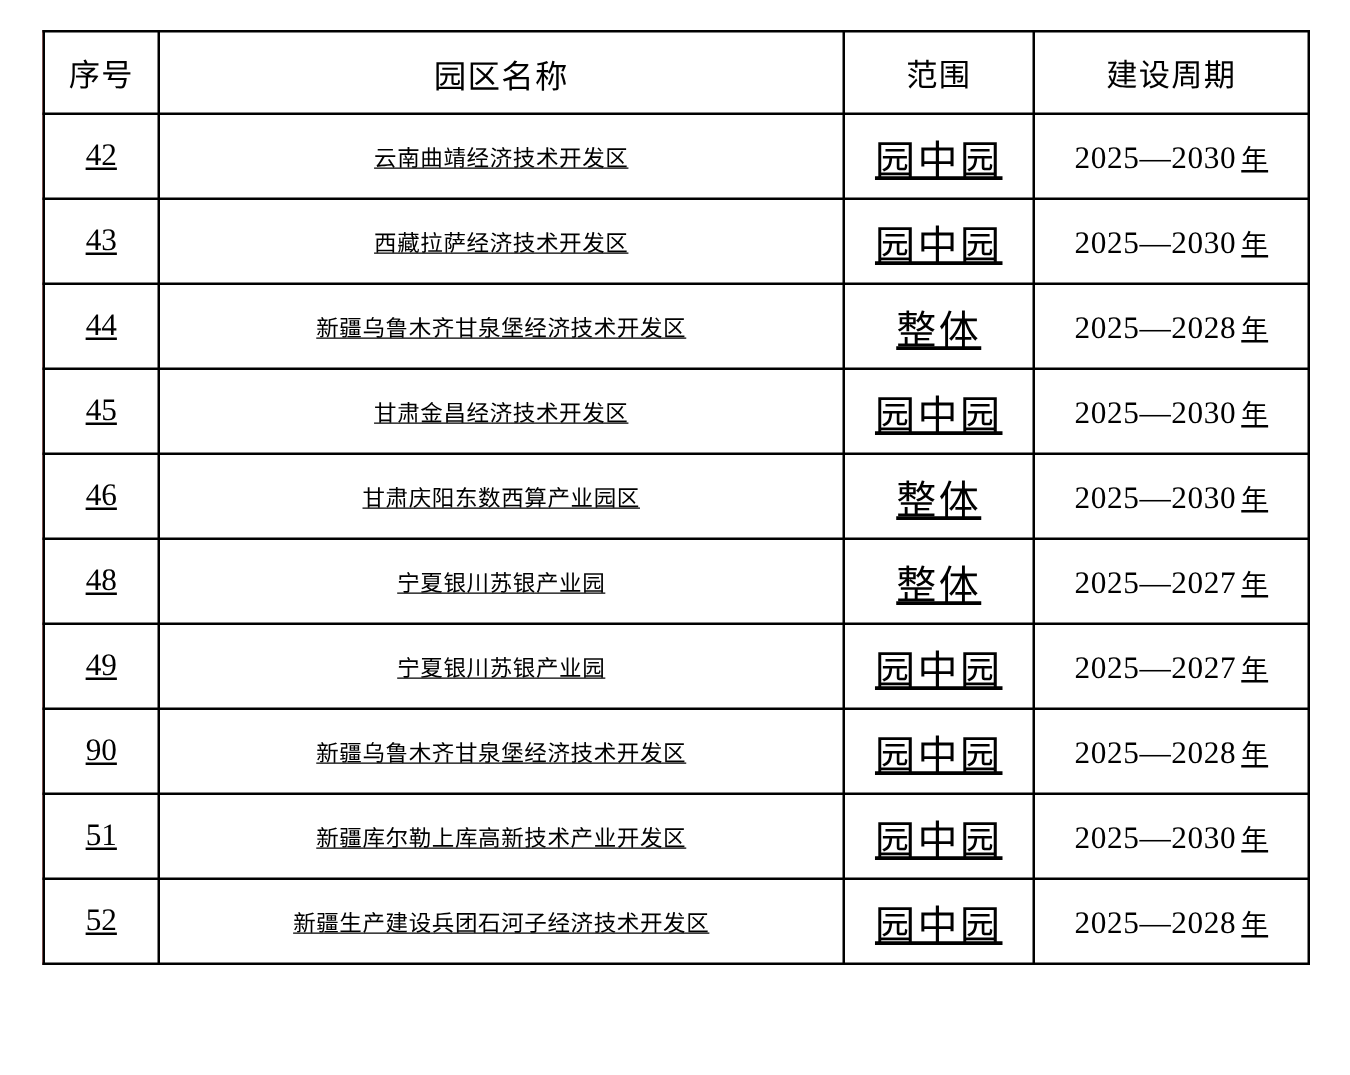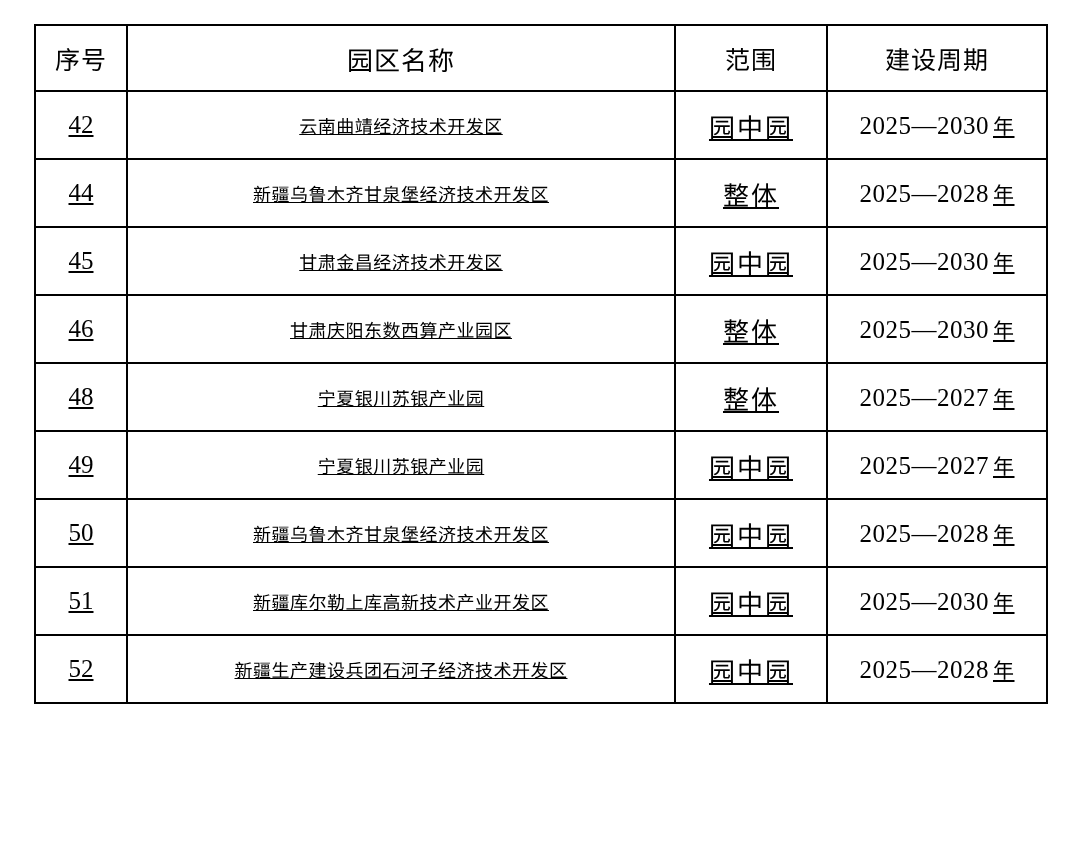--- a/index.html
+++ b/index.html
@@ -58,21 +58,21 @@
   tbody td.c-index {
     font-size: 25px;
     font-family: "Liberation Serif", "DejaVu Serif", serif;
   }
   tbody td.c-name {
     font-size: 18px;
     letter-spacing: 0.5px;
     white-space: nowrap;
   }
   tbody td.c-scope {
-    font-size: 26px;
+    font-size: 32px;
     letter-spacing: 2px;
     margin-top: 18px;
   }
   tbody td.c-period {
     font-size: 25px;
     letter-spacing: 0.5px;
   }
   .period-inner {
     display: inline-block;
     white-space: nowrap;
@@ -102,20 +102,26 @@
       </tr>
     </thead>
     <tbody>
       <tr>
         <td class="c-index">42</td>
         <td class="c-name">云南曲靖经济技术开发区</td>
         <td class="c-scope">园中园</td>
         <td class="c-period"><span class="period-inner">2025—2030</span><span class="period-year">年</span></td>
       </tr>
       <tr>
+        <td class="c-index">43</td>
+        <td class="c-name">西藏拉萨经济技术开发区</td>
+        <td class="c-scope">园中园</td>
+        <td class="c-period"><span class="period-inner">2025—2030</span><span class="period-year">年</span></td>
+      </tr>
+      <tr>
         <td class="c-index">44</td>
         <td class="c-name">新疆乌鲁木齐甘泉堡经济技术开发区</td>
         <td class="c-scope">整体</td>
         <td class="c-period"><span class="period-inner">2025—2028</span><span class="period-year">年</span></td>
       </tr>
       <tr>
         <td class="c-index">45</td>
         <td class="c-name">甘肃金昌经济技术开发区</td>
         <td class="c-scope">园中园</td>
         <td class="c-period"><span class="period-inner">2025—2030</span><span class="period-year">年</span></td>
@@ -132,21 +138,21 @@
         <td class="c-scope">整体</td>
         <td class="c-period"><span class="period-inner">2025—2027</span><span class="period-year">年</span></td>
       </tr>
       <tr>
         <td class="c-index">49</td>
         <td class="c-name">宁夏银川苏银产业园</td>
         <td class="c-scope">园中园</td>
         <td class="c-period"><span class="period-inner">2025—2027</span><span class="period-year">年</span></td>
       </tr>
       <tr>
-        <td class="c-index">50</td>
+        <td class="c-index">90</td>
         <td class="c-name">新疆乌鲁木齐甘泉堡经济技术开发区</td>
         <td class="c-scope">园中园</td>
         <td class="c-period"><span class="period-inner">2025—2028</span><span class="period-year">年</span></td>
       </tr>
       <tr>
         <td class="c-index">51</td>
         <td class="c-name">新疆库尔勒上库高新技术产业开发区</td>
         <td class="c-scope">园中园</td>
         <td class="c-period"><span class="period-inner">2025—2030</span><span class="period-year">年</span></td>
       </tr>

